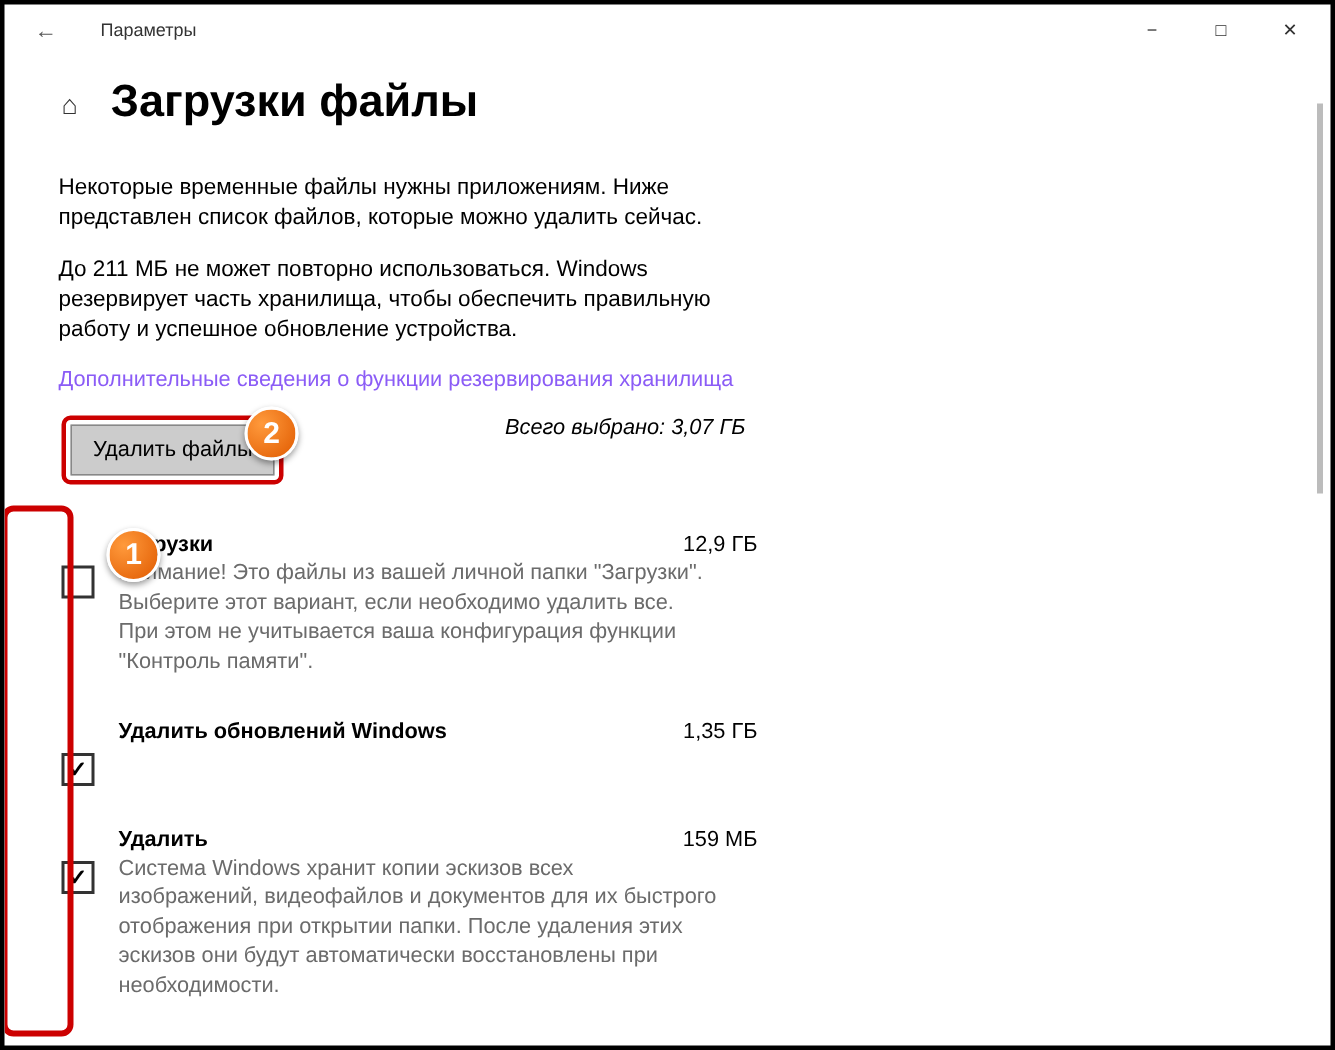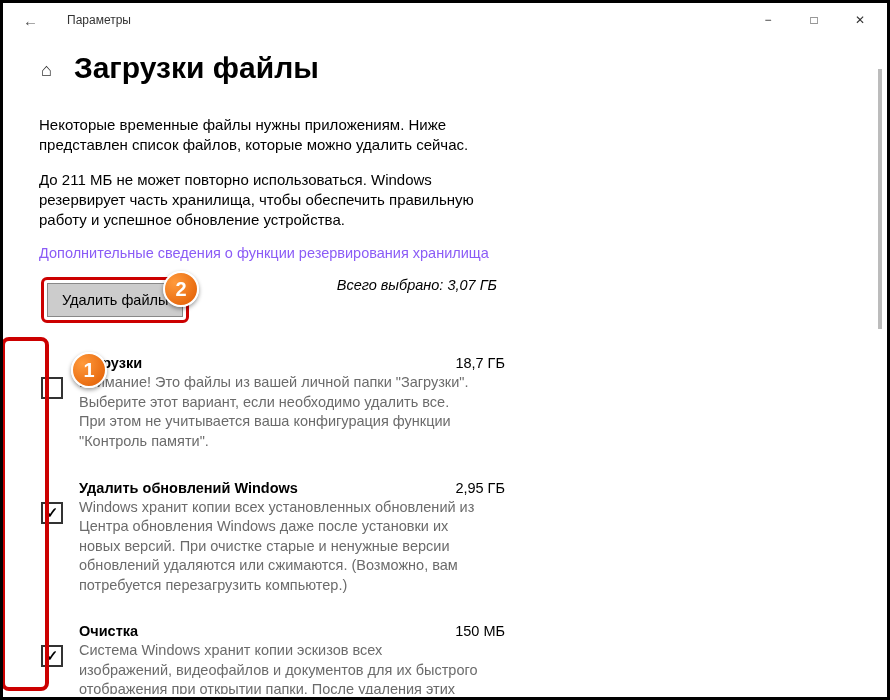--- a/index.html
+++ b/index.html
@@ -131,43 +131,42 @@
     </span>
     <span class="selected-total">Всего выбрано: 3,07 ГБ</span>
   </div>
 
   <div class="list">
     <div class="item">
       <div class="chk"></div>
       <div class="item-body">
         <div class="item-head">
           <span class="item-title">Загрузки</span>
-          <span class="item-size">18,7 ГБ</span>
+          <span class="item-size">12,9 ГБ</span>
         </div>
         <div class="item-desc">Внимание! Это файлы из вашей личной папки "Загрузки". Выберите этот вариант, если необходимо удалить все. При этом не учитывается ваша конфигурация функции "Контроль памяти".</div>
       </div>
     </div>
 
     <div class="item">
       <div class="chk checked"></div>
       <div class="item-body">
         <div class="item-head">
           <span class="item-title">Удалить обновлений Windows</span>
-          <span class="item-size">2,95 ГБ</span>
+          <span class="item-size">1,35 ГБ</span>
         </div>
-        <div class="item-desc">Windows хранит копии всех установленных обновлений из Центра обновления Windows даже после установки их новых версий. При очистке старые и ненужные версии обновлений удаляются или сжимаются. (Возможно, вам потребуется перезагрузить компьютер.)</div>
       </div>
     </div>
 
     <div class="item">
       <div class="chk checked"></div>
       <div class="item-body">
         <div class="item-head">
-          <span class="item-title">Очистка</span>
-          <span class="item-size">150 МБ</span>
+          <span class="item-title">Удалить</span>
+          <span class="item-size">159 МБ</span>
         </div>
         <div class="item-desc">Система Windows хранит копии эскизов всех изображений, видеофайлов и документов для их быстрого отображения при открытии папки. После удаления этих эскизов они будут автоматически восстановлены при необходимости.</div>
       </div>
     </div>
   </div>
 
   
   <div class="annot-box" style="left:-2px; top:222px; width:48px; height:354px;"></div>
 </div>
 

